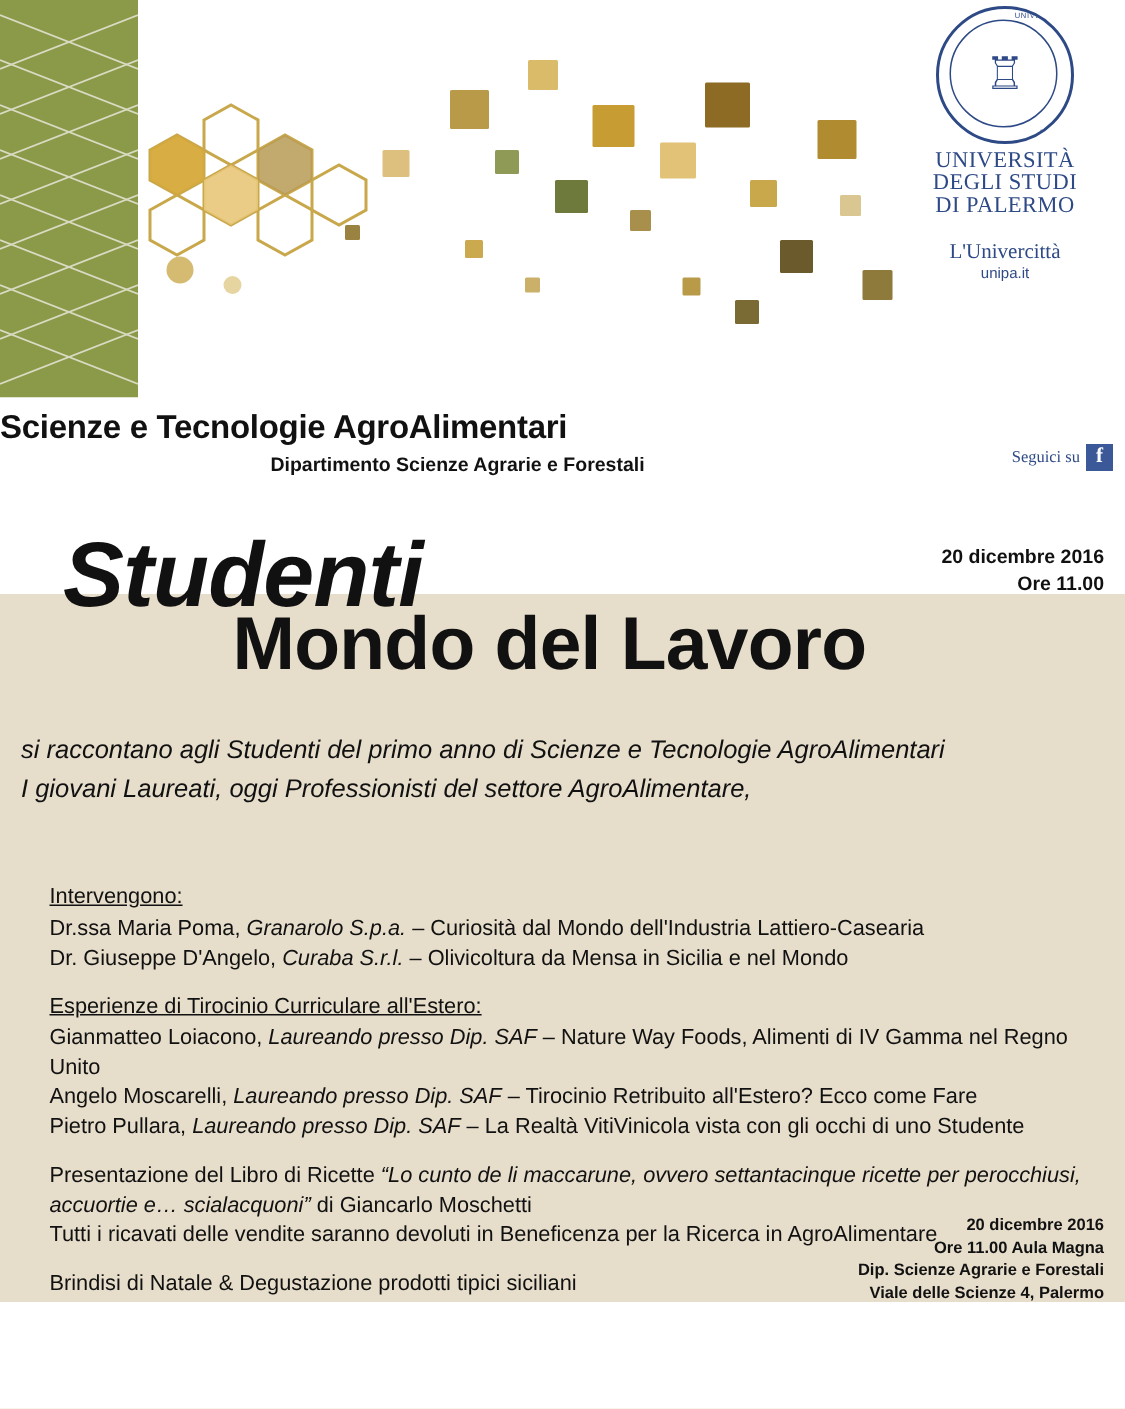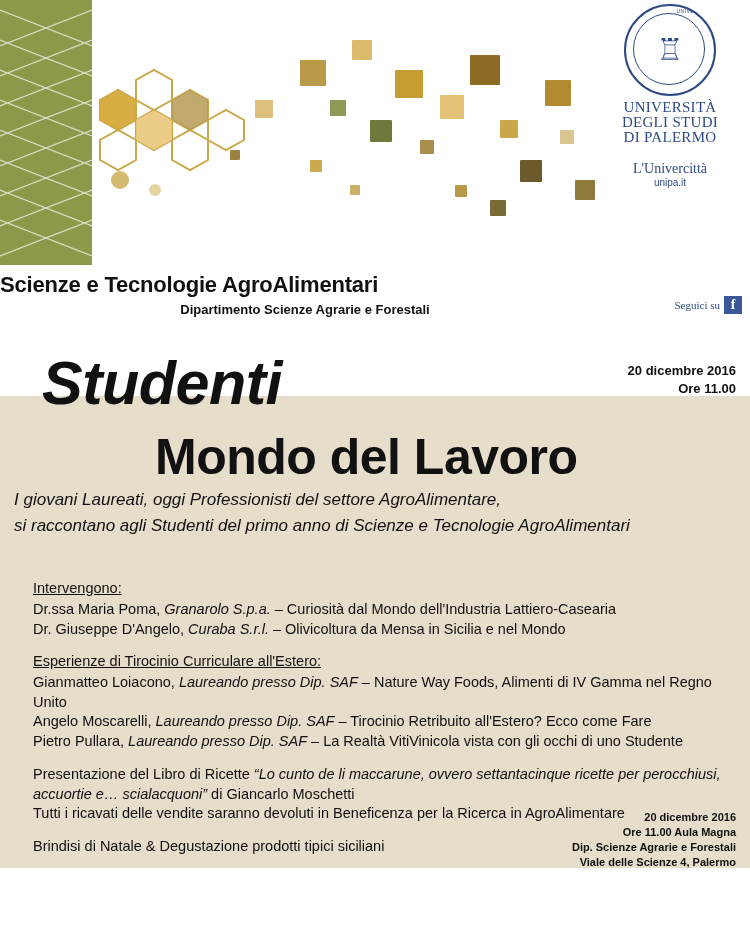--- a/index.html
+++ b/index.html
@@ -182,21 +182,20 @@
     color: #111;
     letter-spacing: -.5px;
   }
   .title2 {
     position: absolute;
     left: 155px; top: 400px;
     font-size: 50px;
     font-weight: bold;
     color: #111;
     letter-spacing: -.5px;
-    margin-top: 28px;
   }
   .date-top {
     position: absolute;
     right: 14px; top: 362px;
     text-align: right;
     font-size: 13px;
     font-weight: bold;
     color: #111;
     line-height: 18px;
   }
@@ -222,21 +221,21 @@
   .sec-head {
     font-size: 14.5px;
     text-decoration: underline;
     margin-bottom: 4px;
   }
   .line {
     font-size: 14.5px;
     line-height: 19.5px;
   }
   .line i { font-style: italic; }
-  .block { margin-bottom: 14px; }
+  .block { margin-bottom: 14px; margin-top: 10px; }
   .book-block { font-size: 14.5px; line-height: 19.5px; }
   .brindisi {
     font-size: 14.5px;
     margin-top: 14px;
   }
 
   .venue {
     position: absolute;
     right: 14px; top: 810px;
     text-align: right;
@@ -337,22 +336,22 @@
   <div class="beige"></div>
 
   <div class="title1">Studenti</div>
   <div class="title2">Mondo del Lavoro</div>
   <div class="date-top">
     <div>20 dicembre 2016</div>
     <div>Ore 11.00</div>
   </div>
 
   <div class="subtitle">
+    <div>si raccontano agli Studenti del primo anno di Scienze e Tecnologie AgroAlimentari</div>
     <div>I giovani Laureati, oggi Professionisti del settore AgroAlimentare,</div>
-    <div>si raccontano agli Studenti del primo anno di Scienze e Tecnologie AgroAlimentari</div>
   </div>
 
   <div class="body">
 
     <div class="block">
       <div class="sec-head">Intervengono:</div>
       <div class="line">
         <span>Dr.ssa Maria Poma, </span><i>Granarolo S.p.a.</i><span> –  Curiosità dal Mondo dell'Industria Lattiero-Casearia</span>
       </div>
       <div class="line">

